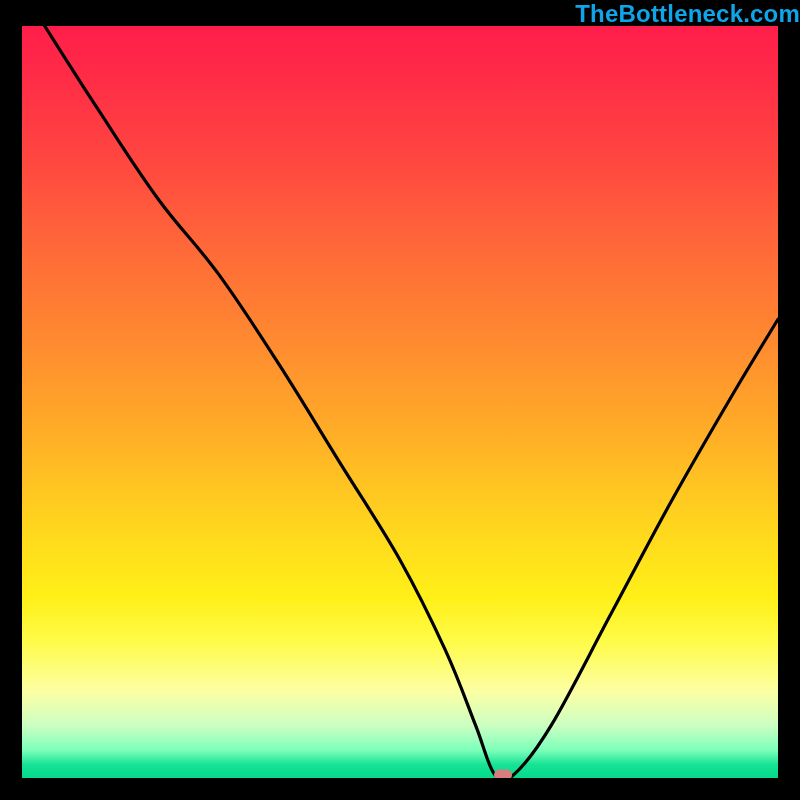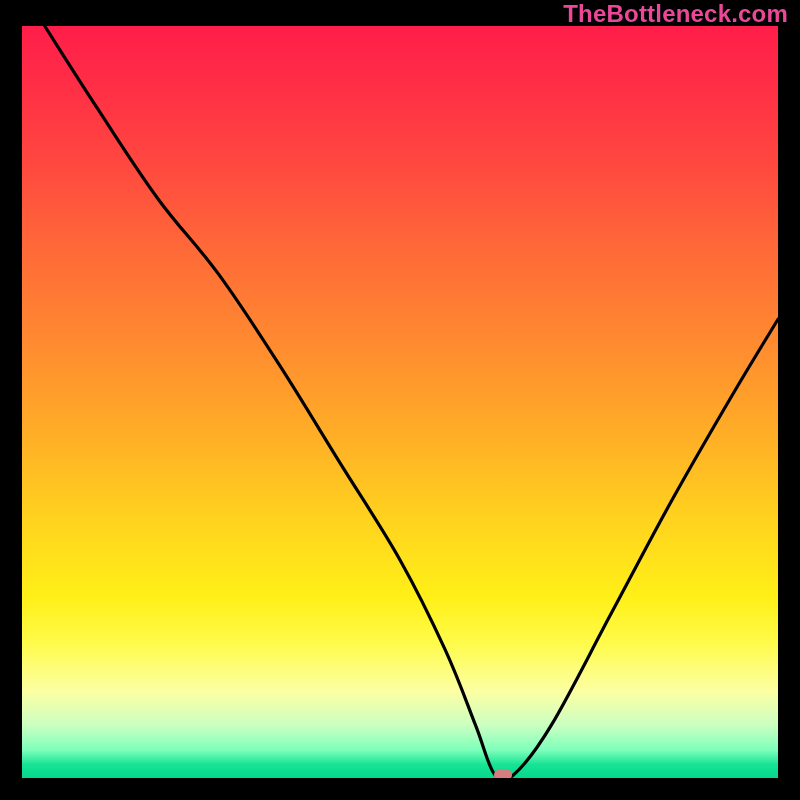--- a/index.html
+++ b/index.html
@@ -12,22 +12,22 @@
     overflow: hidden;
   }
   .wrapper {
     position: relative;
     width: 800px;
     height: 800px;
   }
   .watermark {
     position: absolute;
     top: 0;
-    right: 12px;
-    color: #ec4899;
+    right: 0;
+    color: #0ea5e9;
     font-size: 24px;
     font-weight: 600;
     letter-spacing: 0.2px;
     user-select: none;
     pointer-events: none;
     z-index: 3;
   }
   
   .plot-area {
     position: absolute;

